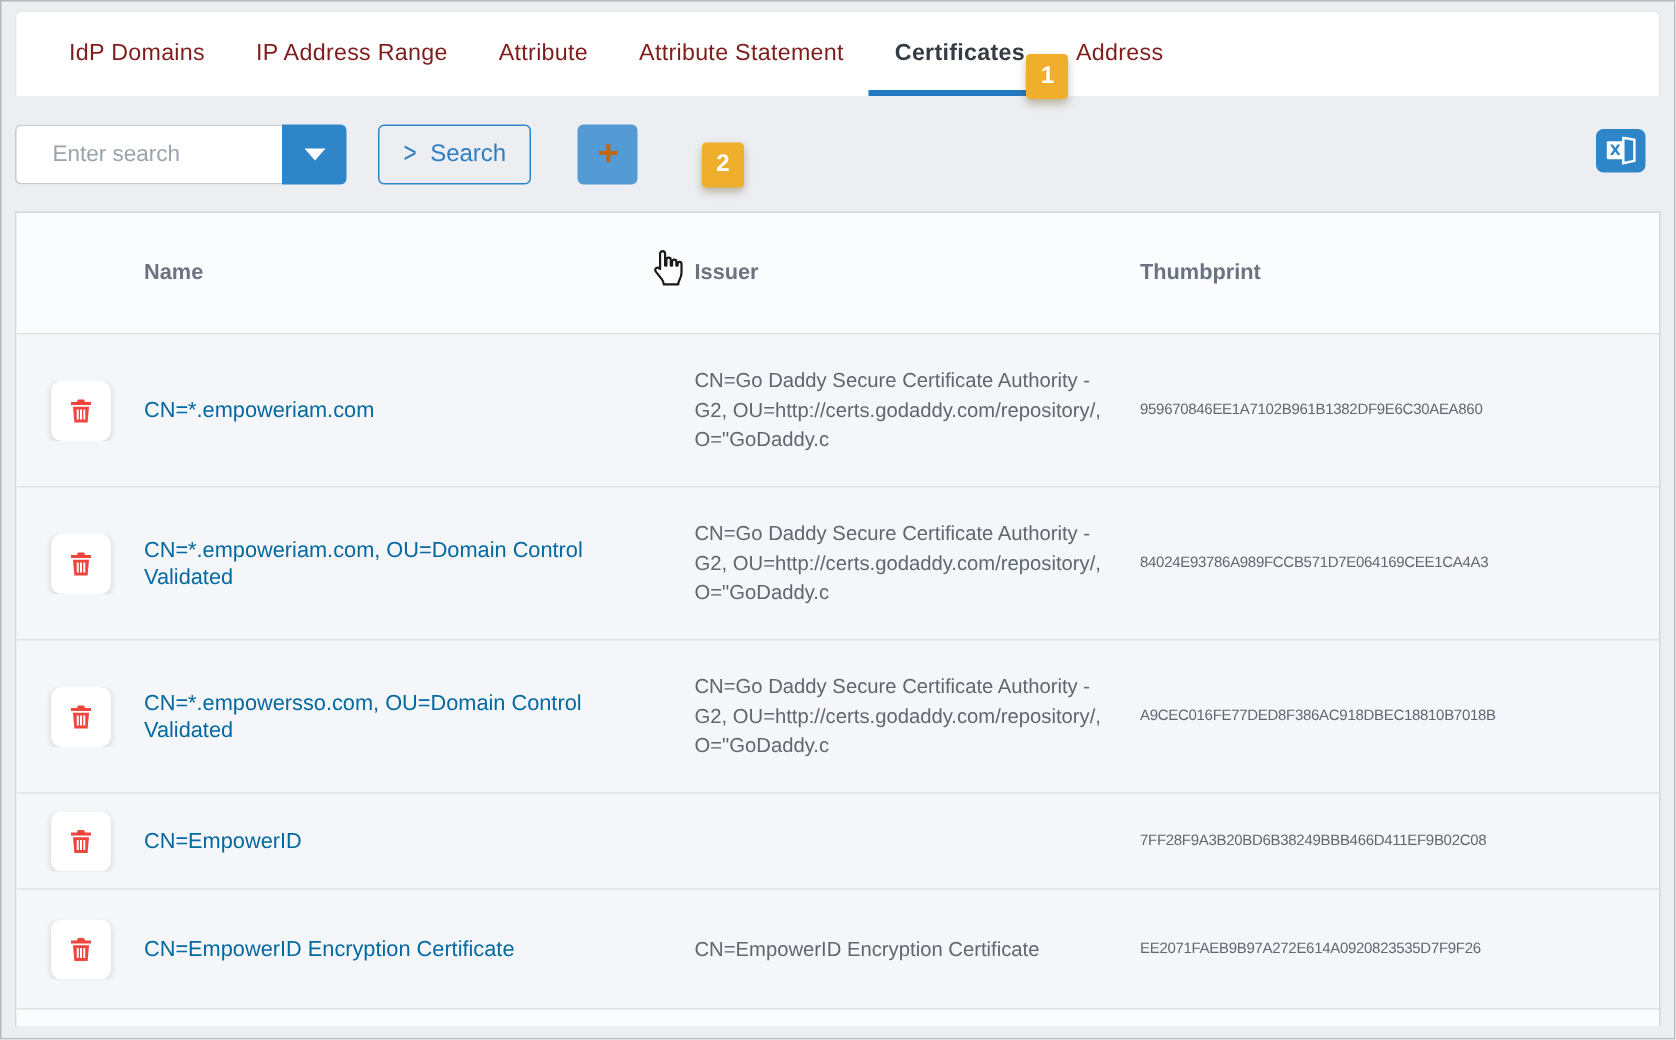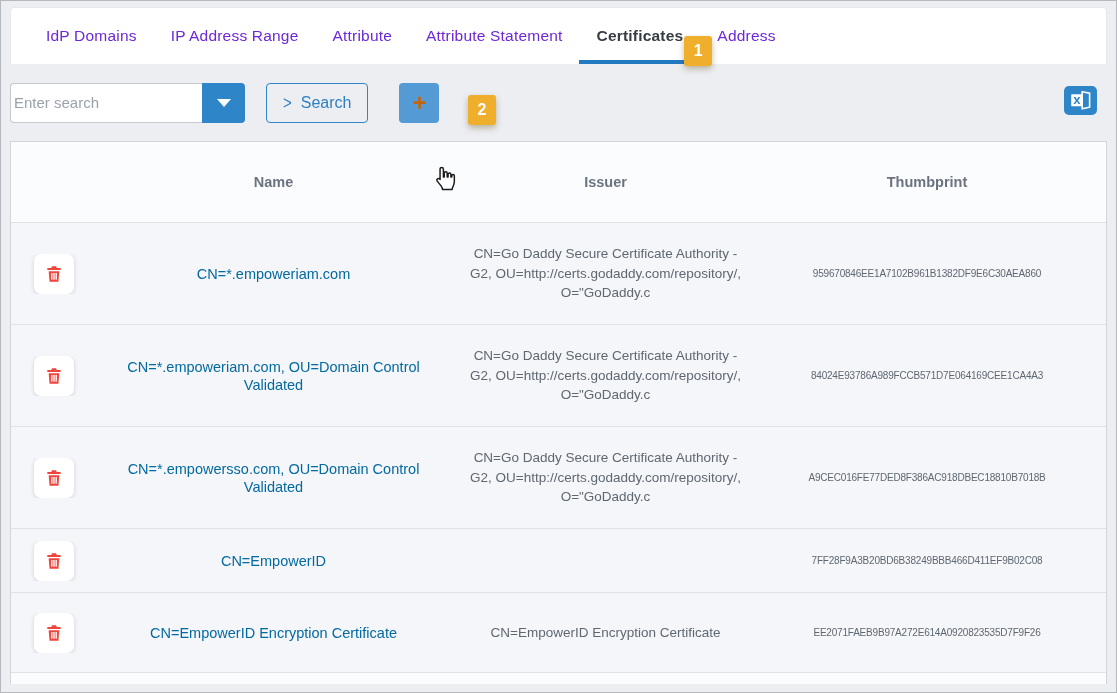--- a/index.html
+++ b/index.html
@@ -29,21 +29,21 @@
     padding-left: 18px;
     position: relative;
     z-index: 5;
   }
   .tab {
     position: relative;
     display: flex;
     align-items: center;
     padding: 0 17px;
     font-size: 15.5px;
-    color: #6d28d9;
+    color: #7f1d1d;
     letter-spacing: .2px;
     cursor: pointer;
     white-space: nowrap;
   }
   .tab--active { color: #363c44; font-weight: bold; }
   .tab--active::after {
     content: "";
     position: absolute;
     left: -1px; right: -1px; bottom: 0;
     height: 4px;
@@ -64,25 +64,25 @@
   
   .toolbar {
     position: relative;
     height: 77px;
     padding: 0 9px;
     display: flex;
     align-items: center;
   }
   .search-group { display: flex; height: 40px; }
   .search-input {
-    width: 192px; height: 40px;
+    width: 178px; height: 40px;
     border: 1px solid #c6c9cd;
     border-right: none;
     border-radius: 4px 0 0 4px;
-    padding: 0 3px;
+    padding: 0 24px;
     font-size: 15px;
     color: #4a515a;
     background: #ffffff;
     outline: none;
     font-family: "Liberation Sans", "DejaVu Sans", sans-serif;
   }
   .search-input::placeholder { color: #9aa2ab; }
   .search-dropdown {
     width: 43px; height: 40px;
     background: #2e86c9;
@@ -164,21 +164,21 @@
     font-weight: bold;
     color: #6b7380;
   }
   .t-body-row {
     background: #f5f6f9;
     border-top: 1px solid #e0e2e6;
   }
   .row-tall { height: 102px; }
   .row-short { height: 64px; }
   .row-med  { height: 80px; }
-  .cell { padding-right: 12px; overflow: hidden; text-align: center; }
+  .cell { padding-right: 12px; overflow: hidden; }
   .cell-del { display: flex; justify-content: center; padding-right: 0; }
   .del-btn {
     width: 40px; height: 40px;
     background: #ffffff;
     border: none;
     border-radius: 7px;
     box-shadow: 0 1px 4px rgba(30,40,60,.18);
     display: flex; align-items: center; justify-content: center;
     cursor: pointer;
   }

